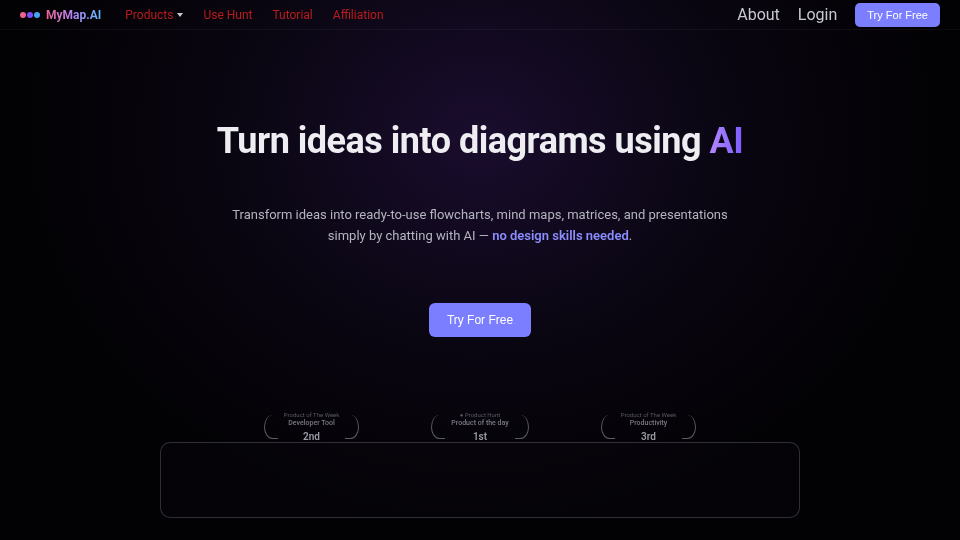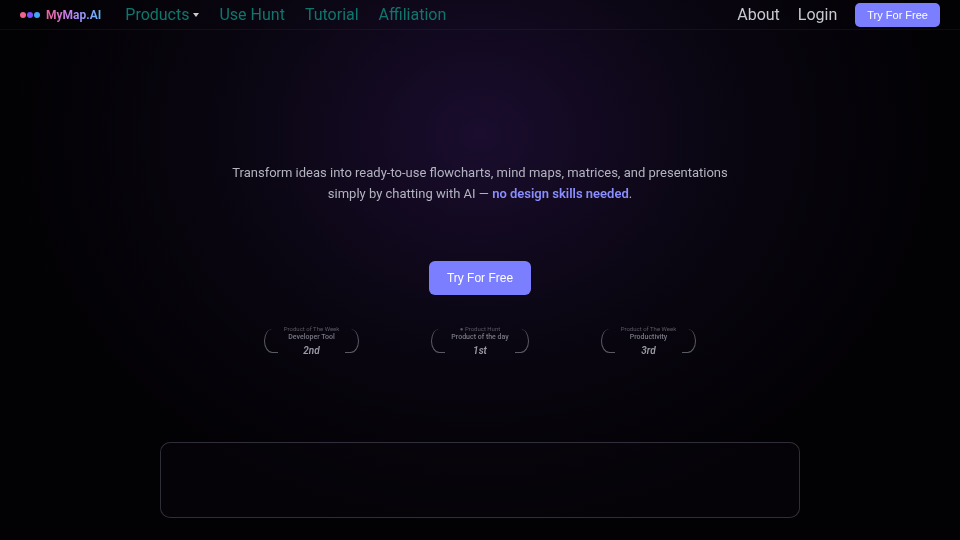--- a/index.html
+++ b/index.html
@@ -53,22 +53,22 @@
       background-clip: text;
       color: transparent;
       font-weight: 700;
     }
     .nav-menu {
       display: flex;
       align-items: center;
       gap: 20px;
     }
     .nav-item {
-      font-size: 16px;
-      color: #0f766e;
+      font-size: 12px;
+      color: #b91c1c;
       display: flex;
       align-items: center;
       gap: 4px;
       cursor: pointer;
     }
     .chevron-down {
       width: 0;
       height: 0;
       border-left: 3px solid transparent;
       border-right: 3px solid transparent;
@@ -133,21 +133,21 @@
       padding: 10px 18px;
       border-radius: 6px;
       border: none;
       cursor: pointer;
       font-weight: 500;
     }
     .awards {
       display: flex;
       justify-content: center;
       gap: 72px;
-      margin-top: 30px;
+      margin-top: 74px;
       text-align: center;
     }
     .award-badge {
       display: flex;
       align-items: center;
       gap: 6px;
       color: #6a6a75;
     }
     .laurel {
       width: 14px;
@@ -162,21 +162,21 @@
     }
     .award-text {
       display: flex;
       flex-direction: column;
       align-items: center;
       font-size: 7px;
       line-height: 1.3;
     }
     .award-text .line1 { color: #5a5a65; font-size: 6px; }
     .award-text .line2 { color: #7a7a85; font-size: 7px; font-weight: 500; }
-    .award-text .rank { color: #9a9aa5; font-size: 10px; font-weight: 600; margin-top: 2px; font-style: italic; }
+    .award-text .rank { color: #9a9aa5; font-size: 10px; font-weight: 600; margin-top: 2px; }
     .prompt-box {
       position: absolute;
       left: 160px;
       right: 160px;
       top: 442px;
       height: 76px;
       border: 1px solid rgba(130, 130, 150, 0.35);
       border-radius: 10px;
       background: rgba(10, 8, 15, 0.4);
     }
@@ -211,20 +211,23 @@
     </div>
   </div>
   <div class="header-right">
     <span class="header-link">About</span>
     <span class="header-link">Login</span>
     <button class="cta-button">Try For Free</button>
   </div>
 </div>
 
 <div class="hero">
+  <h1 class="hero-title">
+    <span>Turn ideas into diagrams using </span><span class="hero-title-ai">AI</span>
+  </h1>
   <p class="hero-subtitle">
     <span>Transform ideas into ready-to-use flowcharts, mind maps, matrices, and presentations simply by chatting with AI — </span><span class="emphasis">no design skills needed</span><span>.</span>
   </p>
   <button class="hero-cta">Try For Free</button>
 
   <div class="awards">
     <div class="award-badge">
       <div class="laurel"></div>
       <div class="award-text">
         <span class="line1">Product of The Week</span>

